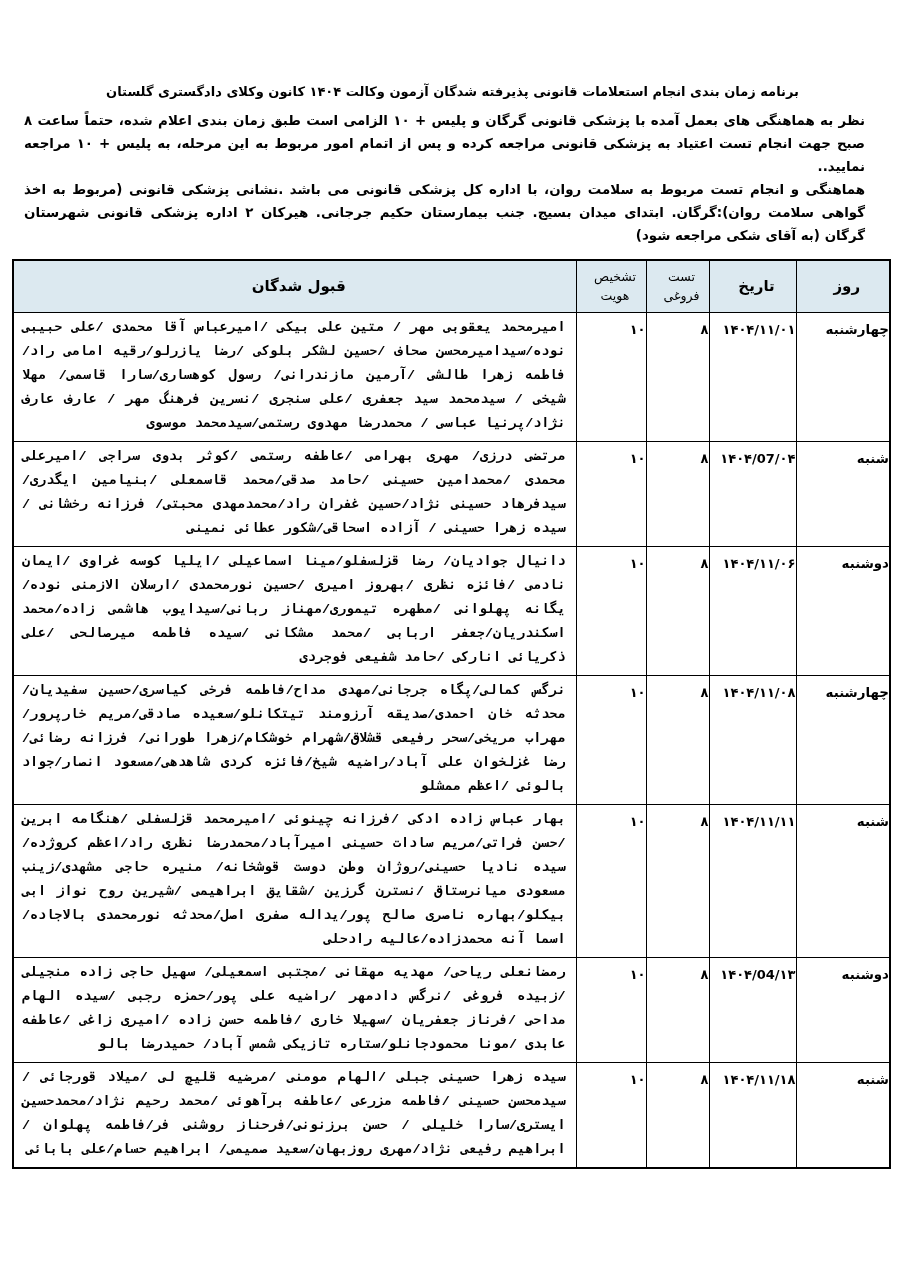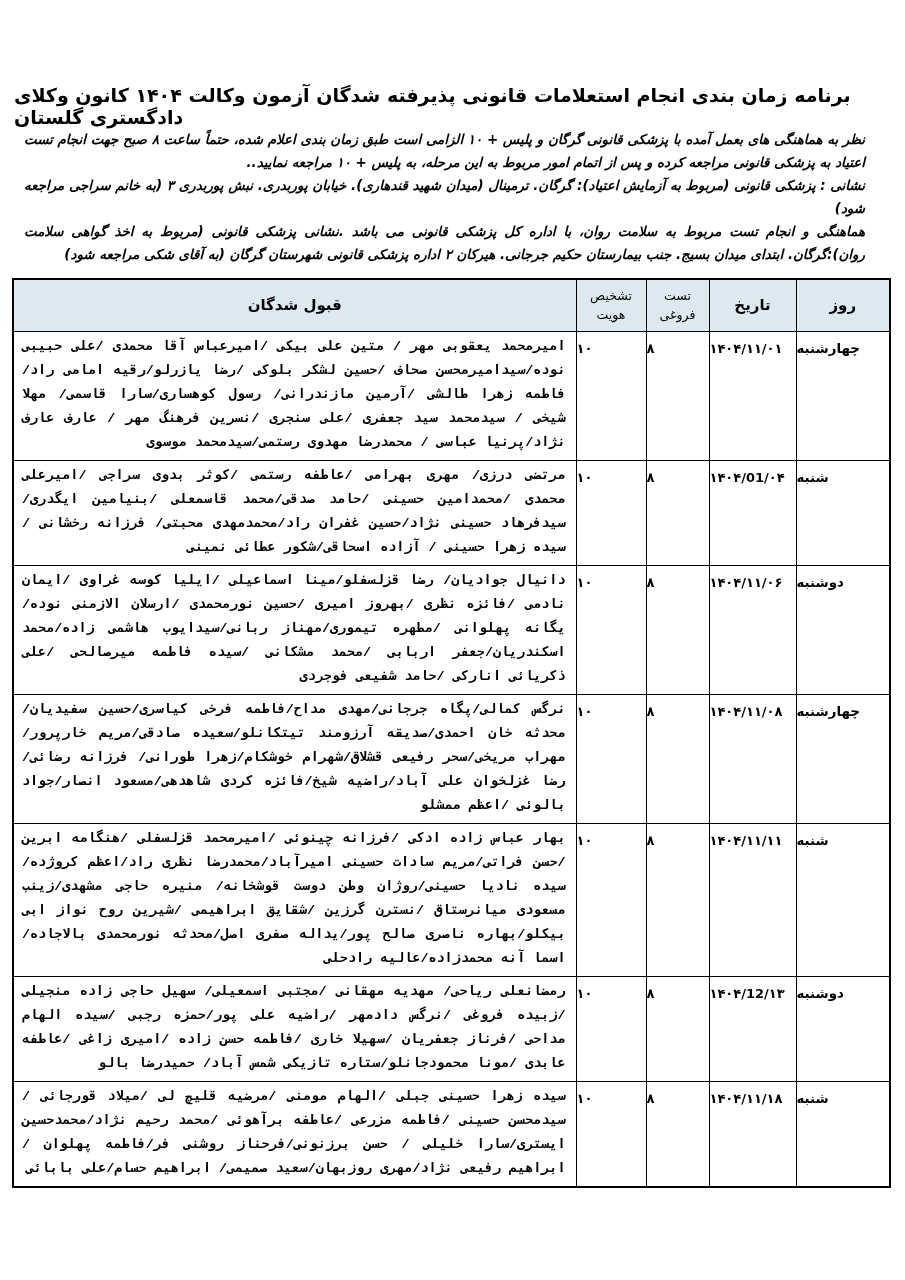--- a/index.html
+++ b/index.html
@@ -7,68 +7,68 @@
   body {
     width: 905px; height: 1280px;
     background: #ffffff; color: #000;
     font-family: "DejaVu Sans", sans-serif;
     overflow: hidden;
     --header-bg: #dce9f0;
     --border-color: #000000;
   }
   .page { padding: 84px 14px 0 14px; direction: rtl; }
   .doc-title {
-    text-align: left; font-weight: bold; font-size: 19px;
-    letter-spacing: 0;
+    text-align: center; font-weight: bold; font-size: 13px;
+    margin-bottom: 10px; letter-spacing: 0;
   }
-  .intro { margin: 0 26px 12px 10px; font-style: italic; }
+  .intro { margin: 0 26px 12px 10px; }
   .intro p {
     font-size: 13.4px; font-weight: bold; line-height: 23px;
     text-align: justify; text-align-last: right;
   }
   table.schedule {
     width: 877px; border-collapse: collapse; table-layout: fixed;
     border: 2px solid var(--border-color);
   }
   table.schedule th, table.schedule td {
     border: 1.6px solid var(--border-color);
+    padding-left: 8px;
   }
   col.c-accepted { width: 563px; }
   col.c-identity { width: 70px; }
   col.c-addiction { width: 63px; }
   col.c-date { width: 87px; }
   col.c-day { width: 94px; }
   thead th {
     background: var(--header-bg);
     height: 52px; vertical-align: middle; text-align: center;
     line-height: 19px;
   }
   th.h-big { font-size: 15px; font-weight: bold; }
   th.h-small { font-size: 12.5px; font-weight: normal; }
   td.names {
     font-size: 13.4px; font-weight: bold; line-height: 24px;
     padding: 3px 10px 5px 8px; vertical-align: top;
     text-align: justify; text-align-last: right; font-family: Liberation Mono, monospace;
   }
   td.num, td.date, td.day {
-    text-align: left; vertical-align: top; padding-top: 9px;
+    text-align: right; vertical-align: top; padding-top: 9px;
     font-size: 13px; font-weight: bold; margin-top: 20px;
   }
   td.day { font-size: 13.4px; }
 </style>
 </head>
 <body style="--header-bg: #dce9f0; --border-color: #000000;">
 
 <div class="page">
 
   <h1 class="doc-title">برنامه زمان بندی انجام استعلامات قانونی پذیرفته شدگان آزمون وکالت ۱۴۰۴ کانون وکلای دادگستری گلستان</h1>
 
   <div class="intro">
     <p>نظر به هماهنگی های بعمل آمده با پزشکی قانونی گرگان و پلیس + ۱۰ الزامی است طبق زمان بندی اعلام شده، حتماً ساعت ۸ صبح جهت انجام تست اعتیاد به پزشکی قانونی مراجعه کرده و پس از اتمام امور مربوط به این مرحله، به پلیس + ۱۰ مراجعه نمایید..</p>
-    <p>نشانی : پزشکی قانونی (مربوط به آزمایش اعتیاد):  گرگان. ترمینال (میدان شهید قندهاری). خیابان پوربدری. نبش پوربدری ۳ (به خانم سراجی مراجعه شود)</p>
     <p>هماهنگی و انجام تست مربوط به سلامت روان، با اداره کل پزشکی قانونی می باشد .نشانی پزشکی قانونی (مربوط به اخذ گواهی سلامت روان):گرگان. ابتدای میدان بسیج. جنب بیمارستان حکیم جرجانی. هیرکان ۲ اداره پزشکی قانونی شهرستان گرگان (به آقای شکی مراجعه شود)</p>
   </div>
 
   <table class="schedule">
     <colgroup>
       <col class="c-day">
       <col class="c-date">
       <col class="c-addiction">
       <col class="c-identity">
       <col class="c-accepted">
@@ -86,21 +86,21 @@
   <tr>
     <td class="day">چهارشنبه</td>
     <td class="date">۱۴۰۴/۱۱/۰۱</td>
     <td class="num">۸</td>
     <td class="num">۱۰</td>
     <td class="names">امیرمحمد یعقوبی مهر / متین علی بیکی /امیرعباس آقا محمدی /علی حبیبی نوده/سیدامیرمحسن صحاف /حسین لشکر بلوکی /رضا یازرلو/رقیه امامی راد/فاطمه زهرا طالشی /آرمین مازندرانی/ رسول کوهساری/سارا قاسمی/ مهلا شیخی / سیدمحمد سید جعفری /علی سنجری /نسرین فرهنگ مهر / عارف عارف نژاد/پرنیا عباسی / محمدرضا مهدوی رستمی/سیدمحمد موسوی</td>
   </tr>
 
   <tr>
     <td class="day">شنبه</td>
-    <td class="date">۱۴۰۴/01/۰۴</td>
+    <td class="date">۱۴۰۴/07/۰۴</td>
     <td class="num">۸</td>
     <td class="num">۱۰</td>
     <td class="names">مرتضی درزی/ مهری بهرامی /عاطفه رستمی /کوثر بدوی سراجی /امیرعلی محمدی /محمدامین حسینی /حامد صدقی/محمد قاسمعلی /بنیامین ایگدری/سیدفرهاد حسینی نژاد/حسین غفران راد/محمدمهدی محبتی/ فرزانه رخشانی / سیده زهرا حسینی / آزاده اسحاقی/شکور عطائی نمینی</td>
   </tr>
 
   <tr>
     <td class="day">دوشنبه</td>
     <td class="date">۱۴۰۴/۱۱/۰۶</td>
     <td class="num">۸</td>
     <td class="num">۱۰</td>
@@ -118,21 +118,21 @@
   <tr>
     <td class="day">شنبه</td>
     <td class="date">۱۴۰۴/۱۱/۱۱</td>
     <td class="num">۸</td>
     <td class="num">۱۰</td>
     <td class="names">بهار عباس زاده ادکی /فرزانه چینوئی /امیرمحمد قزلسفلی /هنگامه ابرین /حسن فراتی/مریم سادات حسینی امیرآباد/محمدرضا نظری راد/اعظم کروژده/سیده نادیا حسینی/روژان وطن دوست قوشخانه/ منیره حاجی مشهدی/زینب مسعودی میانرستاق /نسترن گرزین /شقایق ابراهیمی /شیرین روح نواز ابی بیکلو/بهاره ناصری صالح پور/یداله صفری اصل/محدثه نورمحمدی بالاجاده/اسما آنه محمدزاده/عالیه رادحلی</td>
   </tr>
 
   <tr>
     <td class="day">دوشنبه</td>
-    <td class="date">۱۴۰۴/12/۱۳</td>
+    <td class="date">۱۴۰۴/04/۱۳</td>
     <td class="num">۸</td>
     <td class="num">۱۰</td>
     <td class="names">رمضانعلی ریاحی/ مهدیه مهقانی /مجتبی اسمعیلی/ سهیل حاجی زاده منجیلی /زبیده فروغی /نرگس دادمهر /راضیه علی پور/حمزه رجبی /سیده الهام مداحی /فرناز جعفریان /سهیلا خاری /فاطمه حسن زاده /امیری زاغی /عاطفه عابدی /مونا محمودجانلو/ستاره تازیکی شمس آباد/ حمیدرضا بالو</td>
   </tr>
 
   <tr>
     <td class="day">شنبه</td>
     <td class="date">۱۴۰۴/۱۱/۱۸</td>
     <td class="num">۸</td>
     <td class="num">۱۰</td>

